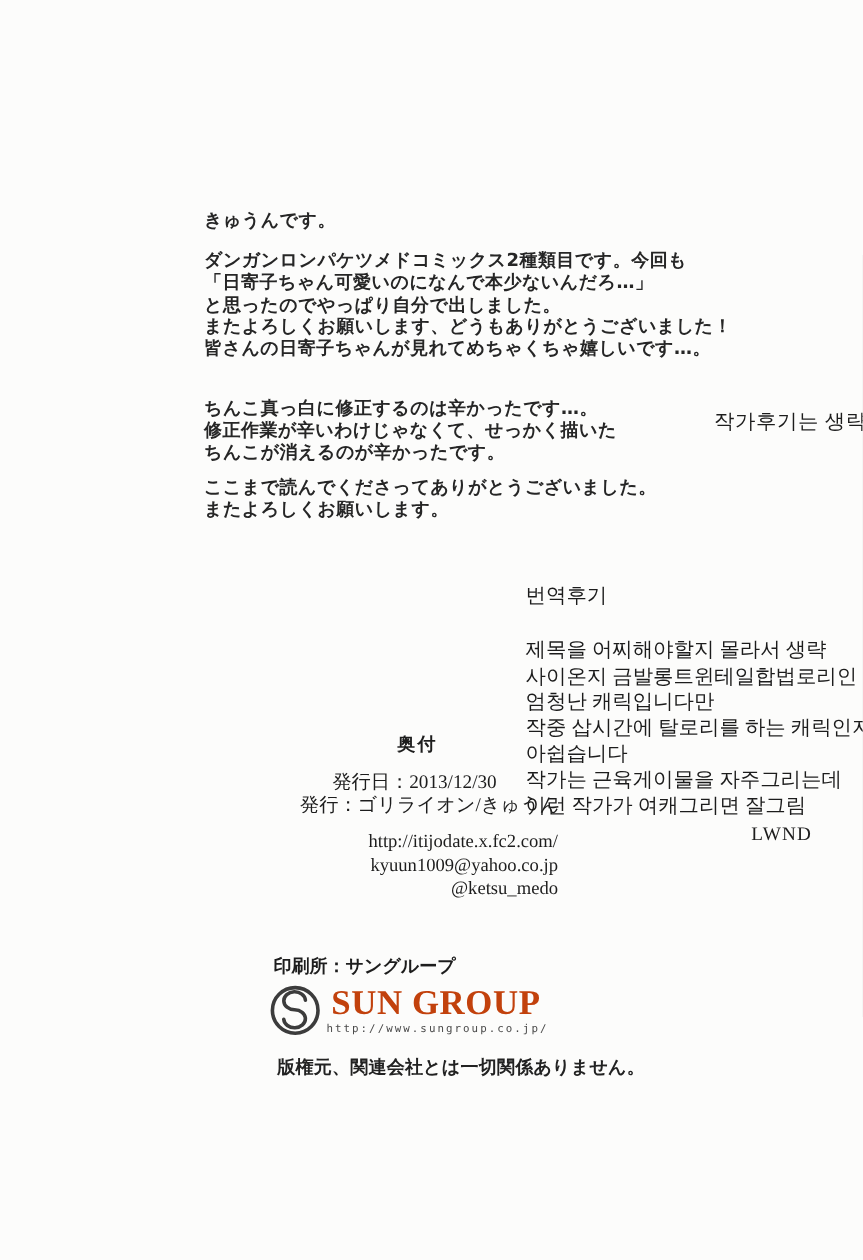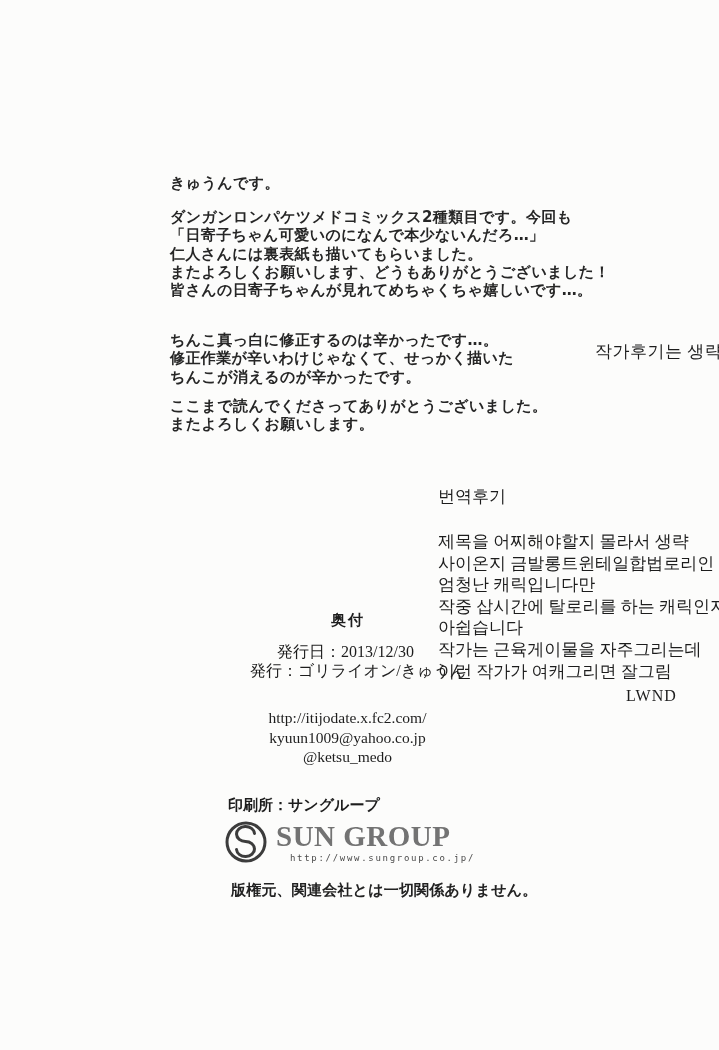--- a/index.html
+++ b/index.html
@@ -25,46 +25,46 @@
 
   #side-note  { left:595px; top:340px; letter-spacing:0.5px; }
 
   #ko-title   { left:438px; top:485px; }
   #ko-block   { left:438px; top:531px; line-height:21.6px; }
   #lwnd       { left:626px; top:687px; font-size:16px; letter-spacing:1px; }
 
   #okuzuke    { left:331px; top:611px; font-size:15px; font-weight:bold; letter-spacing:2px; }
   #pubdate    { left:277px; top:642px; font-size:16px; }
   #publisher  { left:250px; top:661px; font-size:16px; }
-  #contacts   { left:230px; top:692px; width:235px; text-align:center;
-                font-size:15.5px; line-height:19.5px; white-space:nowrap;margin-top:16px; }
+  #contacts   { left:230px; top:692px; width:235px; text-align:right;
+                font-size:15.5px; line-height:19.5px; white-space:nowrap; }
 
   #printer    { left:228px; top:796px; font-size:15px; font-weight:bold; }
 
   #sun-logo      { left:224px; top:820px; width:44px; height:44px; }
   #sun-name      { left:276px; top:820px; font-size:29px; font-weight:bold;
-                   letter-spacing:0.5px; color:#737373; }
-  #sun-url       { left:290px; top:853px; font-size:9px; letter-spacing:1.7px;
+                   letter-spacing:0.5px; color:#c2410c; }
+  #sun-url       { left:272px; top:853px; font-size:9px; letter-spacing:1.7px;
                    color:#4a4a4a; font-family:"DejaVu Sans Mono","Liberation Mono",monospace; }
 
   #disclaimer { left:231px; top:881px; font-size:15px; line-height:18.8px;
                 color:#222; font-weight:bold; letter-spacing:0.2px;
                 font-family:"Liberation Serif","DejaVu Serif",serif; }
 </style>
 </head>
 <body>
 
 <div class="page">
 
   <div class="abs ja" id="greeting">きゅうんです。</div>
 
   <div class="abs ja" id="para1">
     <div>ダンガンロンパケツメドコミックス2種類目です。今回も</div>
     <div>「日寄子ちゃん可愛いのになんで本少ないんだろ…」</div>
-    <div>仁人さんには裏表紙も描いてもらいました。</div>
+    <div>と思ったのでやっぱり自分で出しました。</div>
     <div>またよろしくお願いします、どうもありがとうございました！</div>
     <div>皆さんの日寄子ちゃんが見れてめちゃくちゃ嬉しいです…。</div>
   </div>
 
   <div class="abs ja" id="para3">
     <div>ここまで読んでくださってありがとうございました。</div>
     <div>またよろしくお願いします。</div>
   </div>
 
   <div class="abs ja" id="para2">

